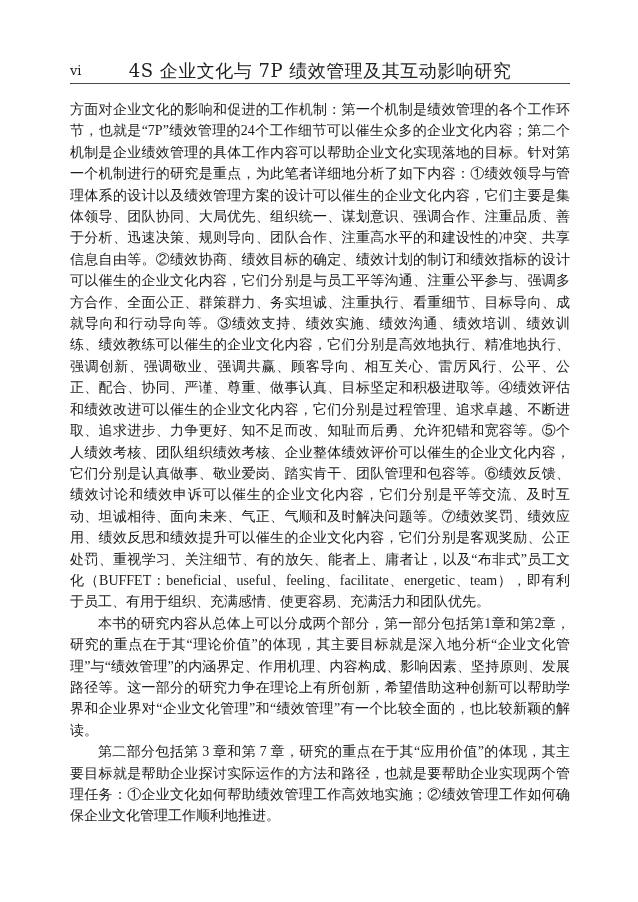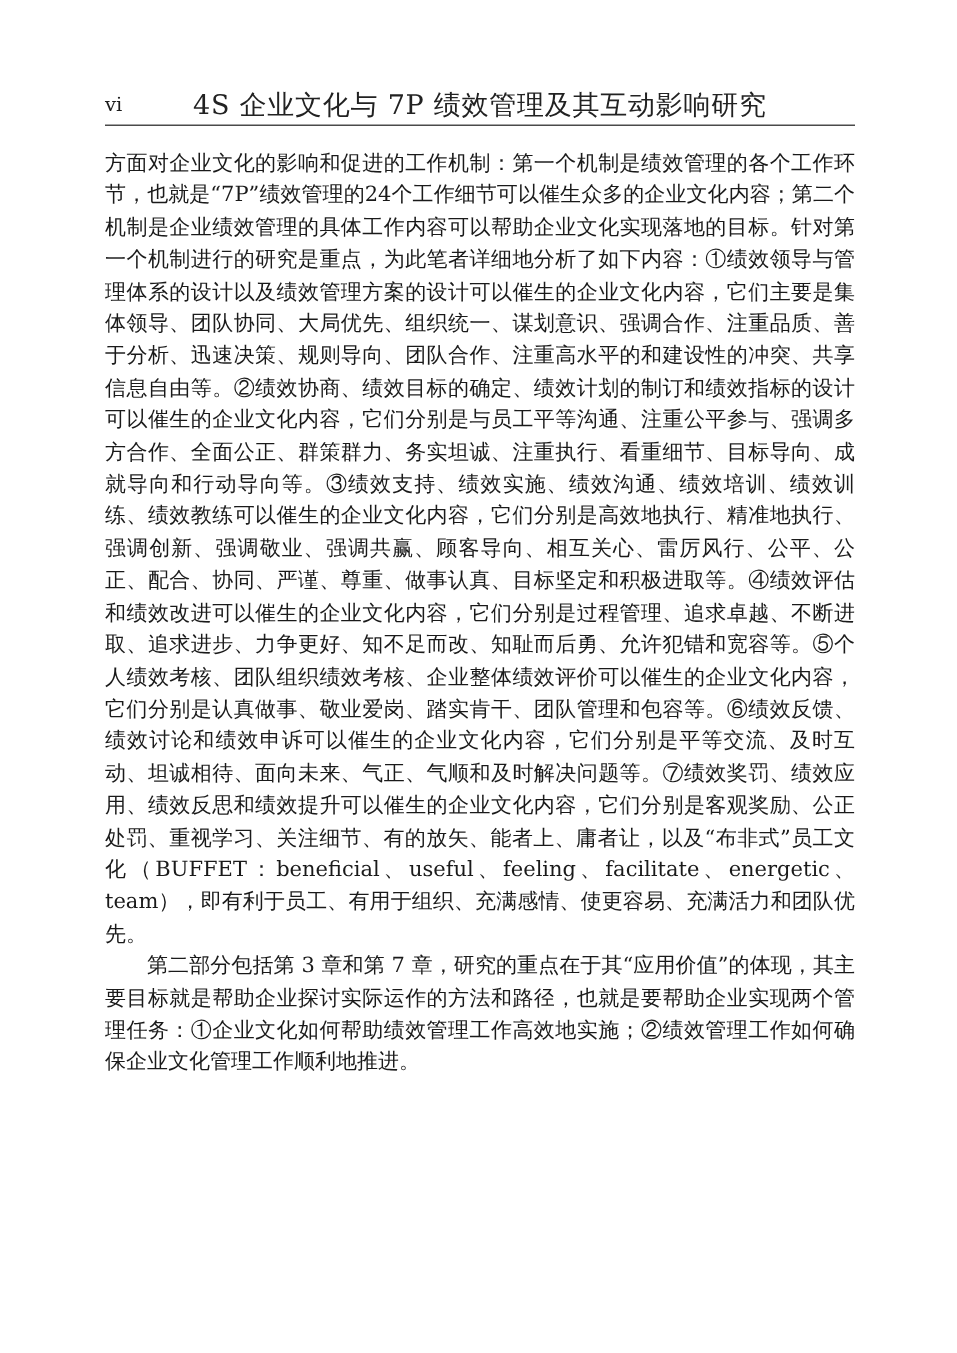--- a/index.html
+++ b/index.html
@@ -48,20 +48,21 @@
   }
   .text-block {
     position: absolute;
     left: 70px;
     width: 500px;
     top: 99px;
     font-size: 14px;
     line-height: 21.4px;
     text-align: justify;
     color: #1a1a1a;
+    font-family: Liberation Serif, serif;
   }
   .para {
     margin: 0;
     padding: 0;
     text-indent: 2em;
   }
   .para.flush {
     text-indent: 0;
   }
 </style>
@@ -72,16 +73,17 @@
 
   <header class="running-head">
     <span class="folio">vi</span>
     <span class="head-title">4S 企业文化与 7P 绩效管理及其互动影响研究</span>
   </header>
 
   <div class="head-rule"></div>
 
   <main class="text-block">
     <p class="para flush">方面对企业文化的影响和促进的工作机制：第一个机制是绩效管理的各个工作环节，也就是“7P”绩效管理的24个工作细节可以催生众多的企业文化内容；第二个机制是企业绩效管理的具体工作内容可以帮助企业文化实现落地的目标。针对第一个机制进行的研究是重点，为此笔者详细地分析了如下内容：①绩效领导与管理体系的设计以及绩效管理方案的设计可以催生的企业文化内容，它们主要是集体领导、团队协同、大局优先、组织统一、谋划意识、强调合作、注重品质、善于分析、迅速决策、规则导向、团队合作、注重高水平的和建设性的冲突、共享信息自由等。②绩效协商、绩效目标的确定、绩效计划的制订和绩效指标的设计可以催生的企业文化内容，它们分别是与员工平等沟通、注重公平参与、强调多方合作、全面公正、群策群力、务实坦诚、注重执行、看重细节、目标导向、成就导向和行动导向等。③绩效支持、绩效实施、绩效沟通、绩效培训、绩效训练、绩效教练可以催生的企业文化内容，它们分别是高效地执行、精准地执行、强调创新、强调敬业、强调共赢、顾客导向、相互关心、雷厉风行、公平、公正、配合、协同、严谨、尊重、做事认真、目标坚定和积极进取等。④绩效评估和绩效改进可以催生的企业文化内容，它们分别是过程管理、追求卓越、不断进取、追求进步、力争更好、知不足而改、知耻而后勇、允许犯错和宽容等。⑤个人绩效考核、团队组织绩效考核、企业整体绩效评价可以催生的企业文化内容，它们分别是认真做事、敬业爱岗、踏实肯干、团队管理和包容等。⑥绩效反馈、绩效讨论和绩效申诉可以催生的企业文化内容，它们分别是平等交流、及时互动、坦诚相待、面向未来、气正、气顺和及时解决问题等。⑦绩效奖罚、绩效应用、绩效反思和绩效提升可以催生的企业文化内容，它们分别是客观奖励、公正处罚、重视学习、关注细节、有的放矢、能者上、庸者让，以及“布非式”员工文化（BUFFET：beneficial、useful、feeling、facilitate、energetic、team），即有利于员工、有用于组织、充满感情、使更容易、充满活力和团队优先。</p>
+    <p class="para">本书的研究内容从总体上可以分成两个部分，第一部分包括第1章和第2章，研究的重点在于其“理论价值”的体现，其主要目标就是深入地分析“企业文化管理”与“绩效管理”的内涵界定、作用机理、内容构成、影响因素、坚持原则、发展路径等。这一部分的研究力争在理论上有所创新，希望借助这种创新可以帮助学界和企业界对“企业文化管理”和“绩效管理”有一个比较全面的，也比较新颖的解读。</p>
     <p class="para">第二部分包括第 3 章和第 7 章，研究的重点在于其“应用价值”的体现，其主要目标就是帮助企业探讨实际运作的方法和路径，也就是要帮助企业实现两个管理任务：①企业文化如何帮助绩效管理工作高效地实施；②绩效管理工作如何确保企业文化管理工作顺利地推进。</p>
   </main>
 
 </div>
 
 </body></html>

